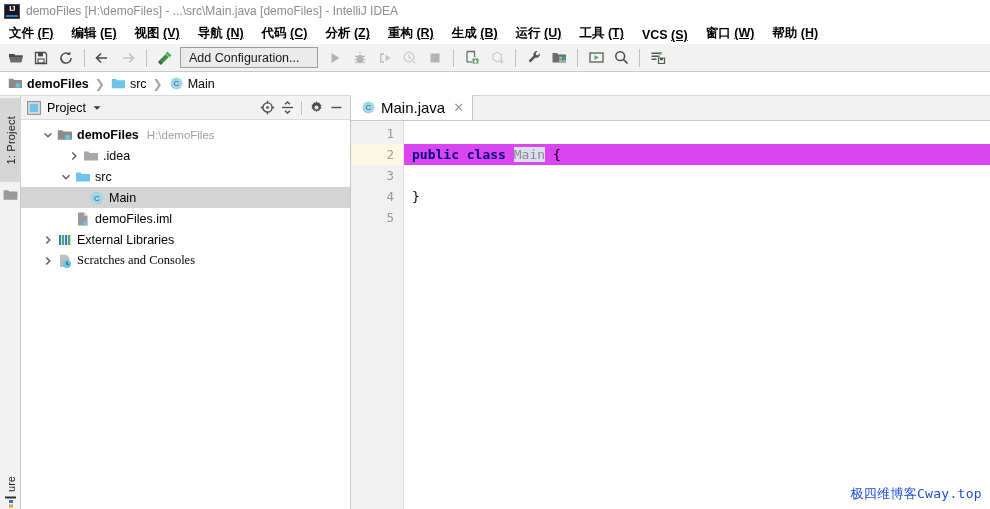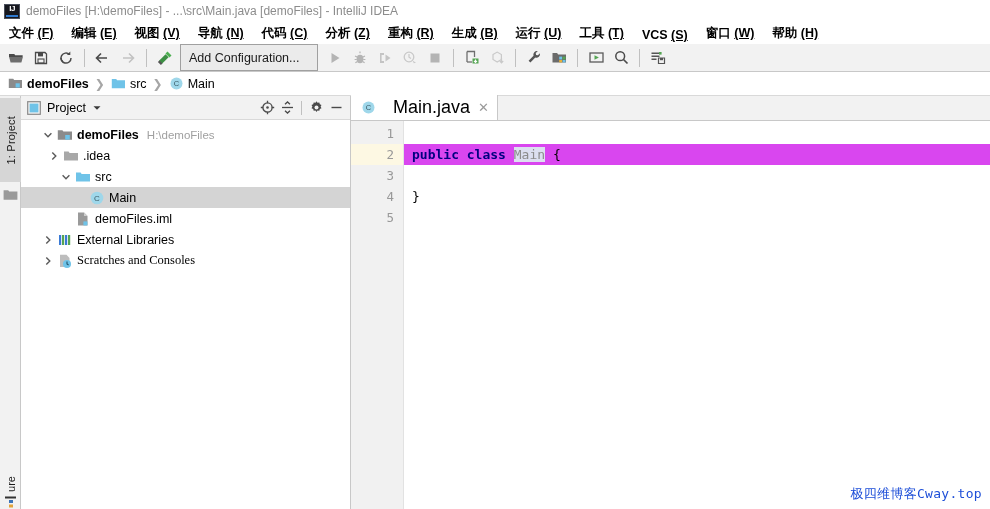--- a/index.html
+++ b/index.html
@@ -64,21 +64,21 @@
     padding: 0 4px;
     gap: 1px;
   }
   .tb-btn {
     width: 24px; height: 24px;
     display: flex; align-items: center; justify-content: center;
     cursor: default;
   }
   .tb-sep { width: 1px; height: 18px; background: #c0c0c0; margin: 0 5px; }
   .run-config {
-    height: 27px; min-width: 138px;
+    height: 21px; min-width: 138px;
     border: 1px solid #a0a0a0; background: #ebebeb;
     display: flex; align-items: center; padding: 0 8px;
     font-size: 12.5px; color: #1a1a1a; margin: 0 4px 0 2px;
     cursor: default;
   }
 
   
   .navbar {
     height: 24px; flex: 0 0 24px; background: #ffffff;
     display: flex; align-items: center; padding-left: 6px; gap: 2px;
@@ -164,21 +164,21 @@
     border-bottom: 1px solid #c8c8c8;
     display: flex; align-items: flex-end;
   }
   .tab {
     height: 25px; background: #ffffff;
     border-right: 1px solid #c8c8c8;
     display: flex; align-items: center; gap: 5px;
     padding: 0 8px 0 10px;
     cursor: default;
   }
-  .tab-label { font-size: 18px; margin-left: 12px; }
+  .tab-label { font-size: 15px; }
   .tab-close { color: #9a9a9a; font-size: 13px; padding-left: 3px; cursor: default; line-height: 1; }
 
   .editor { flex: 1 1 auto; position: relative; display: flex; min-height: 0; background: #fff; }
   .gutter {
     width: 53px; flex: 0 0 53px; background: #f1f1f1;
     border-right: 1px solid #e2e2e2;
     padding-top: 2px;
   }
   .gline {
     height: 21px; line-height: 21px; text-align: right;
@@ -461,21 +461,21 @@
           <span class="tree-icon">
             <svg width="16" height="16" viewBox="0 0 16 16">
                 <path d="M0.8 3.2h4.6l1 1.4H15v8.2H0.8z" fill="#8b8b8b"></path>
                 <rect x="8.2" y="8" width="4.6" height="4.6" fill="#6fc3e8"></rect>
               </svg>
           </span>
           <span class="tree-label bold">demoFiles</span>
           <span class="tree-sub">H:\demoFiles</span>
         </div>
 
-        <div class="tree-row" style="padding-left:24px;">
+        <div class="tree-row" style="padding-left:44px;">
           <span class="twisty">
             <svg width="10" height="10" viewBox="0 0 10 10">
                 <path d="M3.3 1.6L6.8 5l-3.5 3.4" fill="none" stroke="#5a5a5a" stroke-width="1.4"></path>
               </svg>
           </span>
           <span class="tree-icon">
             <svg width="16" height="16" viewBox="0 0 16 16">
                 <path d="M1 3.6h4.6l1 1.4H15v7.6H1z" fill="#a8a8a8"></path>
               </svg>
           </span>

